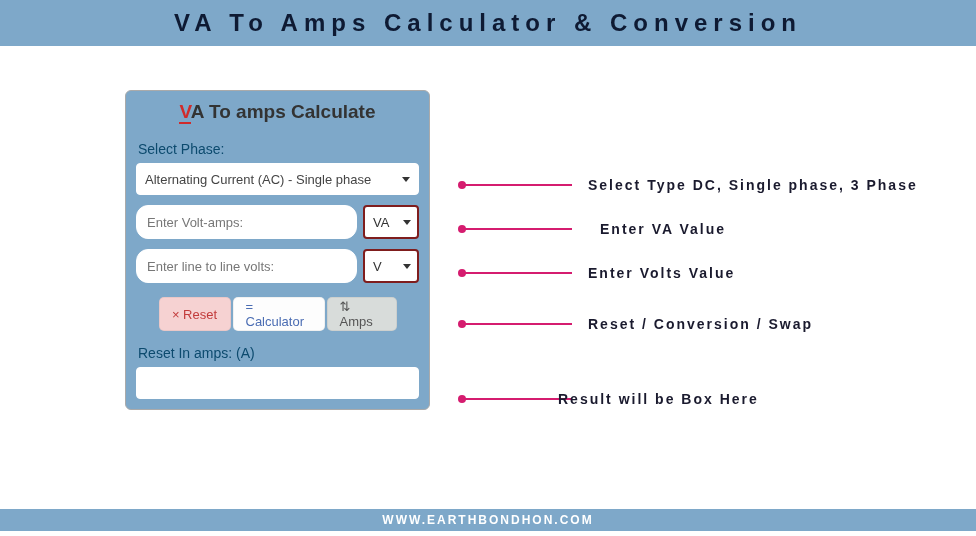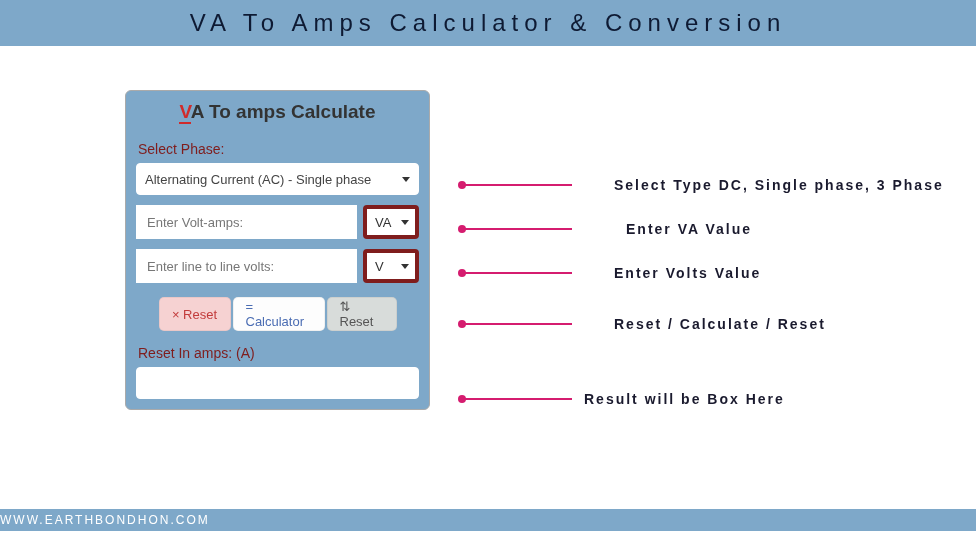--- a/index.html
+++ b/index.html
@@ -14,21 +14,21 @@
   .header-bar {
     background: #7ea8c9;
     width: 100%;
     padding: 9px 0;
     text-align: center;
   }
   .header-bar h1 {
     color: #0e1a33;
     font-size: 24px;
     letter-spacing: 6px;
-    font-weight: normal;
+    font-weight: bold;
   }
   .calc-panel {
     position: absolute;
     left: 125px;
     top: 90px;
     width: 305px;
     background: #7ea8c9;
     border: 1px solid #aaa;
     border-radius: 6px;
     padding: 8px 10px 10px 10px;
@@ -37,21 +37,21 @@
     text-align: center;
     font-size: 19px;
     font-weight: bold;
     color: #333;
     margin-bottom: 18px;
     margin-top: 2px;
   }
   .calc-title .v-red { color: #d12b2b; border-bottom: 2px solid #d12b2b; }
   .label-row {
     font-size: 14px;
-    color: #7f1d1d;
+    color: #0c4a6e;
     margin: 6px 0 6px 2px;
   }
   .field-row {
     display: flex;
     gap: 6px;
     margin-bottom: 10px;
   }
   .select-full {
     width: 100%;
     height: 32px;
@@ -60,32 +60,32 @@
     background: #fff;
     padding: 0 8px;
     font-size: 13px;
     color: #444;
     position: relative;
   }
   .input-box {
     flex: 1;
     height: 34px;
     border: 1px solid #fff;
-    border-radius: 0;
+    border-radius: 12px;
     background: #fff;
     padding: 0 10px;
     font-size: 13px;
     color: #777;
     display: flex;
     align-items: center;
   }
   .unit-select {
     width: 56px;
     height: 34px;
-    border: 4px solid #7f1d1d;
+    border: 2px solid #7f1d1d;
     border-radius: 4px;
     background: #fff;
     font-size: 13px;
     color: #333;
     display: flex;
     align-items: center;
     justify-content: space-between;
     padding: 0 6px 0 8px;
   }
   .chev {
@@ -121,44 +121,45 @@
     border-radius: 4px;
   }
 
   .annot {
     position: absolute;
     font-size: 14px;
     font-weight: bold;
     letter-spacing: 2px;
     color: #1a1a2e;
     white-space: nowrap;
-    margin-left: 26px;
   }
   .line {
     position: absolute;
     height: 2px;
     background: #d51c6f;
   }
   .dot {
     position: absolute;
     width: 8px; height: 8px;
     background: #d51c6f;
     border-radius: 50%;
   }
 
   .footer-bar {
     position: absolute;
     bottom: 5px;
     left: 0;
     width: 100%;
     background: #7ea8c9;
+    text-align: center;
     padding: 4px 0;
     color: #fff;
     font-size: 12px;
     letter-spacing: 2px;
+    font-weight: bold;
   }
 </style>
 </head>
 <body>
 
 <div class="header-bar">
   <h1>VA To Amps Calculator &amp; Conversion</h1>
 </div>
 
 <div class="calc-panel">
@@ -190,42 +191,42 @@
     </div>
     <div class="unit-select">
       <span>V</span>
       <span class="chev"></span>
     </div>
   </div>
 
   <div class="btn-row">
     <div class="btn btn-reset">× Reset</div>
     <div class="btn btn-calc">= Calculator</div>
-    <div class="btn btn-swap">⇅ Reset</div>
+    <div class="btn btn-swap">⇅ Amps</div>
   </div>
 
   <div class="label-row">Reset In amps: (A)</div>
   <div class="result-box"></div>
 </div>
 
 <div class="dot" style="left:458px; top:181px;"></div>
 <div class="line" style="left:462px; top:184px; width:110px;"></div>
 <div class="annot" style="left:588px; top:177px;">Select Type DC, Single phase, 3 Phase</div>
 
 <div class="dot" style="left:458px; top:225px;"></div>
 <div class="line" style="left:462px; top:228px; width:110px;"></div>
 <div class="annot" style="left:600px; top:221px;">Enter VA Value</div>
 
 <div class="dot" style="left:458px; top:269px;"></div>
 <div class="line" style="left:462px; top:272px; width:110px;"></div>
 <div class="annot" style="left:588px; top:265px;">Enter Volts Value</div>
 
 <div class="dot" style="left:458px; top:320px;"></div>
 <div class="line" style="left:462px; top:323px; width:110px;"></div>
-<div class="annot" style="left:588px; top:316px;">Reset / Calculate / Reset</div>
+<div class="annot" style="left:588px; top:316px;">Reset / Conversion / Swap</div>
 
 <div class="dot" style="left:458px; top:395px;"></div>
 <div class="line" style="left:462px; top:398px; width:110px;"></div>
 <div class="annot" style="left:558px; top:391px;">Result will be Box Here</div>
 
 <div class="footer-bar">
   <span>WWW.EARTHBONDHON.COM</span>
 </div>
 
 </body></html>

